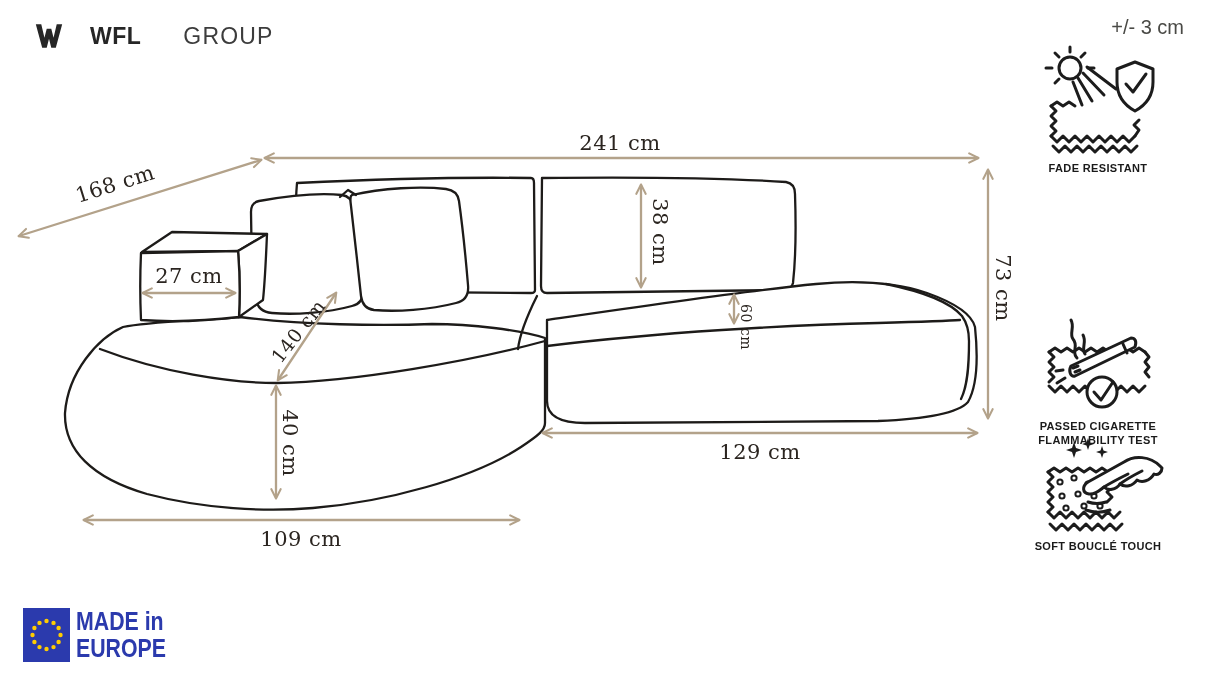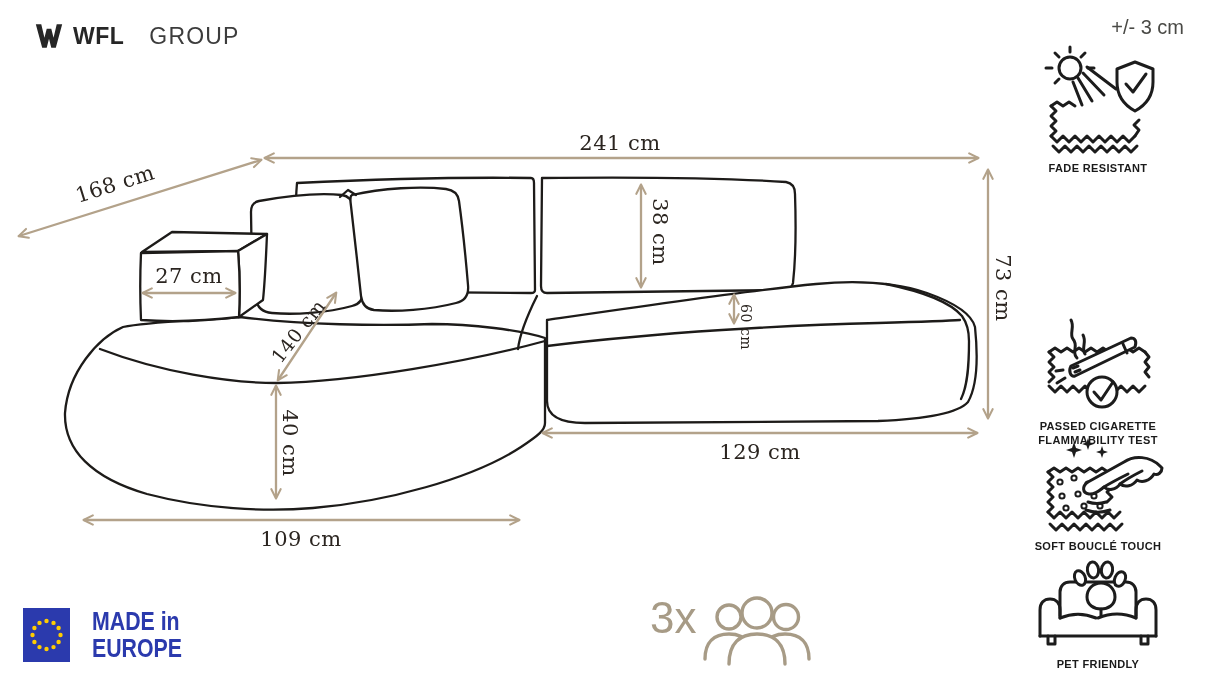--- a/index.html
+++ b/index.html
@@ -1,40 +1,40 @@
 <!DOCTYPE html>
 <html><head>
 <meta charset="utf-8">
 <style>
   html,body{margin:0;padding:0;background:#ffffff;}
   #canvas{position:relative;width:1214px;height:681px;background:#ffffff;overflow:hidden;
           font-family:"Liberation Sans",sans-serif;}
   
-  #brand{position:absolute;left:34px;top:22px;display:flex;align-items:center;gap:9px;}
+  #brand{position:absolute;left:34px;top:22px;display:flex;align-items:center;gap:26px;}
   #brand .mark{display:block;}
   #brand .bold{font-weight:bold;font-size:23px;letter-spacing:.5px;color:#262626;}
   #brand .light{font-weight:normal;font-size:23px;letter-spacing:1.2px;color:#3c3c3c;margin-left:16px;}
   #tolerance{position:absolute;right:30px;top:16px;font-family:Liberation Sans, sans-serif;
              font-size:20px;color:#4a4a46;}
   
   #sofa-svg{position:absolute;left:0;top:0;}
   
   .dim{position:absolute;font-family:"DejaVu Serif",serif;font-size:21px;color:#2b2520;
        letter-spacing:.5px;white-space:nowrap;transform:translate(-50%,-50%);}
   .dim.r90{transform:translate(-50%,-50%) rotate(90deg);}
   #dim-168{transform:translate(-50%,-50%) rotate(-17.5deg);}
   #dim-140{transform:translate(-50%,-50%) rotate(-52deg);font-size:19px;}
   #dim-60{font-size:14px;}
   
   .feature{position:absolute;left:1012px;width:172px;display:flex;flex-direction:column;
            align-items:center;}
   .feature .flabel{margin-top:5px;font-size:11px;font-weight:bold;letter-spacing:.35px;
                    color:#1a1a1a;text-align:left;line-height:14px;white-space:nowrap;}
   
-  #made-in{position:absolute;left:23px;top:608px;display:flex;align-items:center;gap:22px;}
+  #made-in{position:absolute;left:23px;top:608px;display:flex;align-items:center;gap:6px;}
   #made-in .txt{color:#2b3aad;font-weight:bold;font-size:26px;line-height:27px;
                 transform:scaleX(.82);transform-origin:left center;white-space:nowrap;}
   #capacity{position:absolute;left:650px;top:586px;display:flex;align-items:flex-start;}
   #capacity .cnt{font-size:44px;font-weight:400;color:#a79b86;line-height:64px;margin-right:6px;}
 </style>
 </head>
 <body>
 
 <div id="canvas">
 
@@ -162,37 +162,20 @@
           <circle cx="52" cy="68" r="2.6"></circle>
           <circle cx="68" cy="68" r="2.6"></circle>
       </g>
       <path fill="#fff" d="M128,28 C118,18 102,17 92,24 L56,44 C50,48 50,55 57,56 C63,57 68,52 72,49 C76,53 84,52 88,46 C93,50 101,48 105,42 C110,45 118,43 122,36 C126,38 130,34 130,30 Z"></path>
       <path d="M72,49 C80,44 88,40 96,36 M88,46 C96,40 104,36 110,33"></path>
       <path d="M56,64 C62,66 68,66 74,64 M54,72 C62,75 70,75 78,72"></path>
     </svg>
     <div class="flabel">SOFT BOUCLÉ TOUCH</div>
   </div>
 
-  <div class="feature" style="top:556px;">
-    <svg width="132" height="96" viewBox="0 0 132 96" fill="none" stroke="#1c1c1c" stroke-width="3" stroke-linecap="round" stroke-linejoin="round">
-      <path d="M28,60 L28,36 C28,30 32,26 38,26 L94,26 C100,26 104,30 104,36 L104,60"></path>
-      <path d="M8,80 L8,54 C8,47 12,43 18,43 C24,43 28,47 28,54 L28,62"></path>
-      <path d="M124,80 L124,54 C124,47 120,43 114,43 C108,43 104,47 104,54 L104,62"></path>
-      <path d="M28,62 C40,57 52,57 64,62 M66,62 C78,57 92,57 104,62"></path>
-      <path d="M8,80 L124,80"></path>
-      <path d="M16,80 L16,88 L23,88 L23,80 M109,80 L109,88 L116,88 L116,80"></path>
-      <ellipse fill="#fff" cx="48" cy="22" rx="5.2" ry="7.6" transform="rotate(-22 48 22)"></ellipse>
-      <ellipse fill="#fff" cx="61" cy="14" rx="5.6" ry="8" transform="rotate(-6 61 14)"></ellipse>
-      <ellipse fill="#fff" cx="75" cy="14" rx="5.6" ry="8" transform="rotate(8 75 14)"></ellipse>
-      <ellipse fill="#fff" cx="88" cy="23" rx="5.2" ry="7.6" transform="rotate(24 88 23)"></ellipse>
-      <path fill="#fff" d="M69,27 C77,27 83,33 83,41 C83,49 76,53 69,53 C62,53 55,49 55,41 C55,33 61,27 69,27 Z"></path>
-      <path d="M69,53 L69,60"></path>
-    </svg>
-    <div class="flabel">PET FRIENDLY</div>
-  </div>
 
   <div id="made-in">
     <svg width="47" height="54" viewBox="0 0 47 54">
       <rect x="0" y="0" width="47" height="54" fill="#2b3aad"></rect>
       <g fill="#ffcc00">
         <circle cx="23.5" cy="13" r="2.2"></circle>
           <circle cx="30.5" cy="14.9" r="2.2"></circle>
         <circle cx="35.6" cy="20" r="2.2"></circle>
           <circle cx="37.5" cy="27" r="2.2"></circle>
         <circle cx="35.6" cy="34" r="2.2"></circle>
@@ -204,25 +187,14 @@
         <circle cx="11.4" cy="20" r="2.2"></circle>
           <circle cx="16.5" cy="14.9" r="2.2"></circle>
       </g>
     </svg>
     <div>
       <div class="txt">MADE in</div>
       <div class="txt">EUROPE</div>
     </div>
   </div>
 
-  <div id="capacity">
-    <span class="cnt">3x</span>
-    <svg width="122" height="80" viewBox="0 0 122 80" fill="none" stroke="#a79b86" stroke-width="3.4" stroke-linecap="round" stroke-linejoin="round">
-      <path d="M3,73 C3,56 12,48 27,48 C37,48 43,52 46,57"></path>
-      <path d="M64,57 C67,52 73,48 83,48 C98,48 107,56 107,73"></path>
-      <circle cx="27" cy="31" r="12" fill="#fff"></circle>
-      <circle cx="84" cy="31" r="12.5" fill="#fff"></circle>
-      <path fill="#fff" d="M27,78 C27,57 38,48 55,48 C72,48 83,57 83,78"></path>
-      <circle cx="55" cy="27" r="15" fill="#fff"></circle>
-    </svg>
-  </div>
 
 </div>
 
 </body></html>

